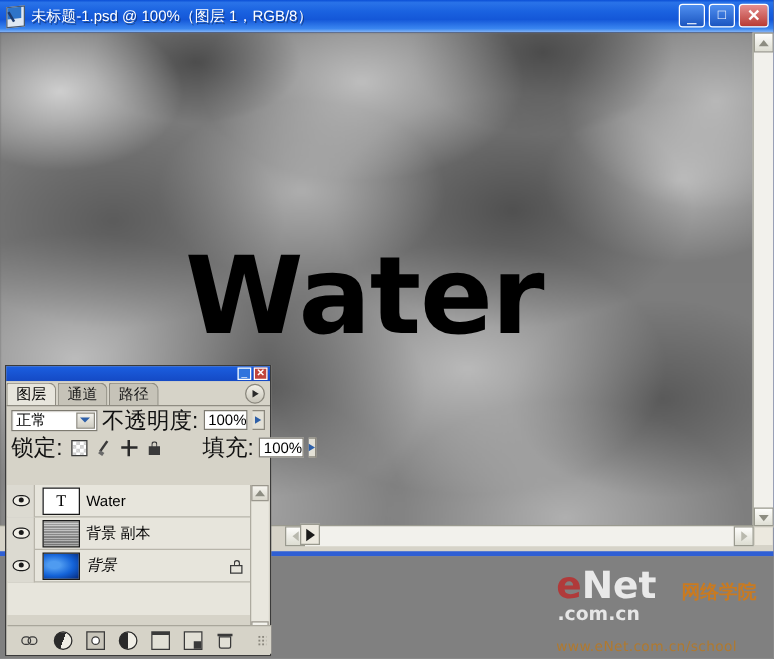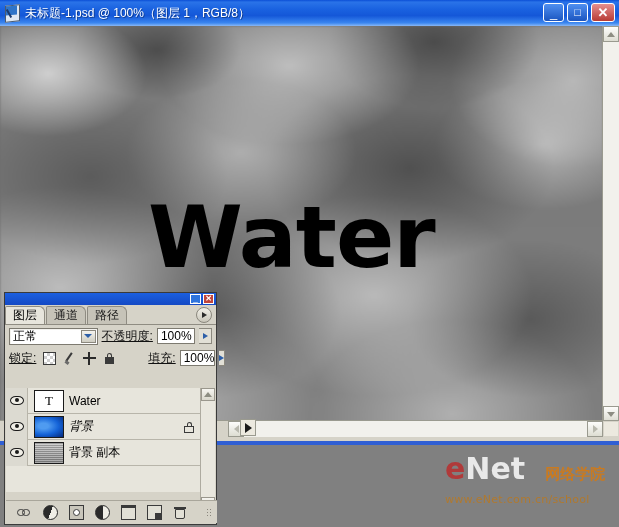--- a/index.html
+++ b/index.html
@@ -124,21 +124,21 @@
 
   .pal-row{display:flex;align-items:center;height:22px;padding:0 4px;gap:4px;}
   .blend-select{
     width:92px;height:17px;background:#ffffff;border:1px solid #7d7a70;
     box-shadow:inset 1px 1px 0 #f3f2ee;display:flex;align-items:center;
     font-size:12px;color:#000;padding-left:3px;box-sizing:border-box;position:relative;
   }
   .sel-arrow{position:absolute;right:1px;top:1px;width:15px;height:13px;
     background:linear-gradient(to bottom,#f4f3ee,#cfcdc2);border:1px solid #8b887e;display:flex;align-items:center;justify-content:center;box-sizing:border-box;}
   .sel-arrow .dn{width:0;height:0;border-left:4px solid transparent;border-right:4px solid transparent;border-top:4px solid #2d5fa8;}
-  .lbl{font-size:12px;color:#111;white-space:nowrap;text-decoration:underline;}
+  .lbl{font-size:18px;color:#111;white-space:nowrap;}
   .numbox{width:40px;height:16px;background:#ffffff;border:1px solid #7d7a70;font-size:12px;color:#000;
     display:flex;align-items:center;justify-content:flex-start;padding-left:3px;box-sizing:border-box;}
   .numarrow{width:13px;height:16px;background:#e2e0d6;border:1px solid #8b887e;border-left:none;box-sizing:border-box;
     display:flex;align-items:center;justify-content:center;}
   .numarrow .rt{width:0;height:0;border-top:3px solid transparent;border-bottom:3px solid transparent;border-left:5px solid #2d5fa8;}
 
   .lock-icons{display:flex;align-items:center;gap:7px;margin-left:3px;}
   .ico{width:13px;height:13px;position:relative;}
   .ico-checker{border:1px solid #3a3a3a;background:
     linear-gradient(45deg,#cfcfcf 25%,transparent 25%,transparent 75%,#cfcfcf 75%),
@@ -260,20 +260,21 @@
     <div class="win-border-b"></div>
   </div>
 
   <div class="desktop">
     <div class="enet">
       <div class="row1">
         <span class="e">e</span>
         <span class="net">Net</span>
         <span class="cn-word">网络学院</span>
       </div>
+      <div><span class="com">.com.cn</span></div>
       <div class="url">www.eNet.com.cn/school</div>
     </div>
   </div>
 
   <div class="palette">
 
     <div class="pal-title">
       <div class="pal-btns">
         <div class="pbtn min">
           <span class="g">_</span>
@@ -339,39 +340,39 @@
       </div>
 
 
       <div class="layer">
         <span class="eye-cell">
           <span class="eye">
               <span class="out"></span>
               <span class="pup"></span>
             </span>
         </span>
+        <span class="thumb t-noise"></span>
+        <span class="layer-name">背景 副本</span>
+      </div>
+
+      <div class="layer">
+        <span class="eye-cell">
+          <span class="eye">
+              <span class="out"></span>
+              <span class="pup"></span>
+            </span>
+        </span>
         <span class="thumb t-blue"></span>
         <span class="layer-name italic">背景</span>
         <span class="layer-lock">
             <span class="body"></span>
             <span class="shackle"></span>
           </span>
       </div>
 
-      <div class="layer">
-        <span class="eye-cell">
-          <span class="eye">
-              <span class="out"></span>
-              <span class="pup"></span>
-            </span>
-        </span>
-        <span class="thumb t-noise"></span>
-        <span class="layer-name">背景 副本</span>
-      </div>
-
     </div>
 
     <div class="pal-vscroll">
       <div class="pv-btn pv-up">
         <span class="sb-arrow up"></span>
       </div>
       <div class="pv-btn pv-dn">
         <span class="sb-arrow down"></span>
       </div>
     </div>

